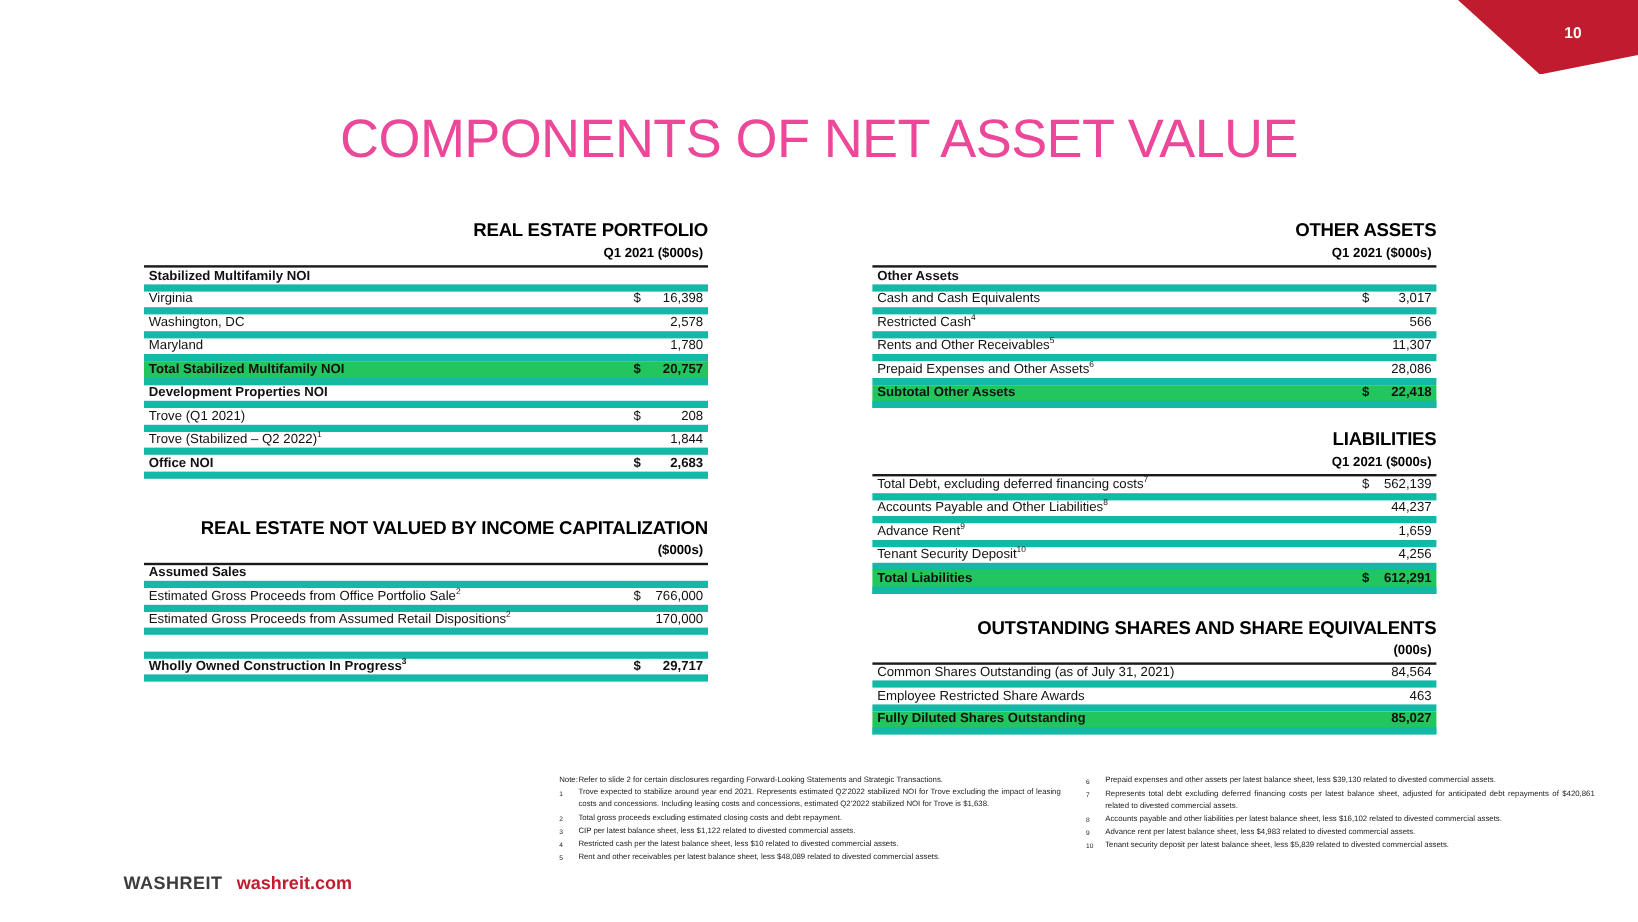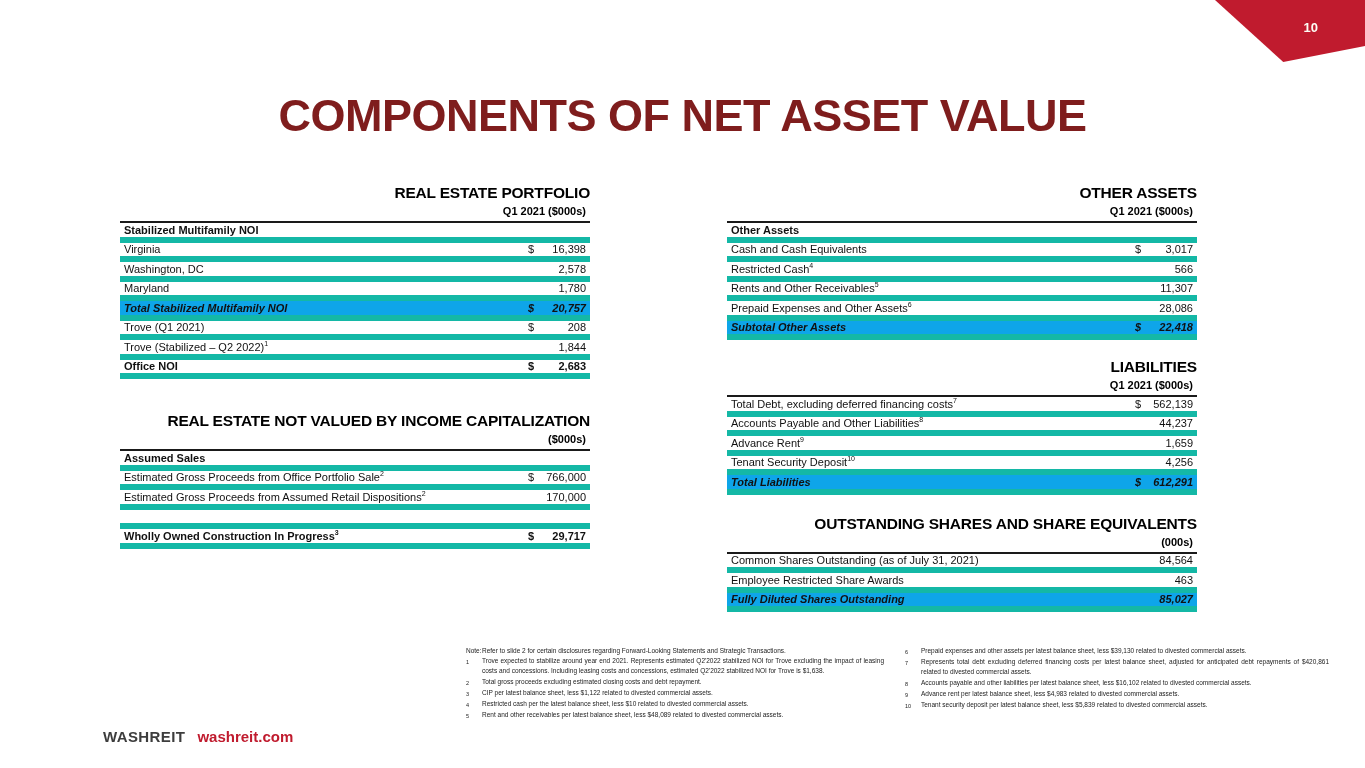--- a/index.html
+++ b/index.html
@@ -7,37 +7,37 @@
   body { font-family:"Liberation Sans","DejaVu Sans",sans-serif; background:#ffffff; }
 
   .slide { position:relative; width:1365px; height:768px; background:#ffffff; overflow:hidden; color:#111; }
 
   
   .corner { position:absolute; top:0; right:0; width:150px; height:62px;
             clip-path:polygon(0 0, 100% 0, 100% 74%, 45.5% 100%); background:#c01b2e; }
   .page-num { position:absolute; top:20px; right:47px; color:#fdfdf5; font-weight:bold; font-size:13px; }
 
   .title { position:absolute; top:90px; left:0; width:100%; text-align:center;
-           font-size:45px; font-weight:700; letter-spacing:-0.5px; color:#7f1d1d; white-space:nowrap; }
+           font-size:45px; font-weight:400; letter-spacing:-0.5px; color:#ec4899; white-space:nowrap; }
 
   .col { position:absolute; width:470px; }
   .col-left  { left:120px; top:184px; }
   .col-right { left:727px; top:184px; }
 
   .tbl-heading { font-size:15.5px; font-weight:bold; letter-spacing:-0.2px; color:#000;
                  white-space:nowrap; line-height:18px; margin-bottom:1px;text-align:right; }
   .unit-row { font-size:11px; font-weight:bold; text-align:right; color:#000;
               padding:2px 4px 3px 0; border-bottom:2px solid #1a1a1a; line-height:13px; }
 
   .trow { display:flex; align-items:center; height:19.5px; border-bottom:6px solid #14b8a6; font-size:11px; color:#111; }
   .trow .tlabel { flex:1; padding-left:4px; white-space:nowrap; }
   .trow .tvalue { width:62px; flex-shrink:0; display:flex; align-items:center; padding-right:4px; }
   .trow .tvalue .num { margin-left:auto; }
   .trow.section .tlabel { font-weight:bold; }
-  .trow.total { background:#0ea5e9; font-weight:bold;font-style:italic; }
+  .trow.total { background:#22c55e; font-weight:bold; }
   .trow.bold { font-weight:bold; }
   .tlabel sup { font-size:7px; vertical-align:top; position:relative; top:-1px; }
 
   .mt-a { margin-top:33px; }
   .mt-b { margin-top:18px; }
   .mt-c { margin-top:20px; }
 
   .notes { position:absolute; font-size:6.5px; line-height:10.2px; color:#222; }
   .notes-left  { left:466px; top:646px; width:418px; }
   .notes-right { left:905px; top:646px; width:424px; }
@@ -88,20 +88,24 @@
               <span class="num">1,780</span>
             </span>
           </div>
           <div class="trow total">
             <span class="tlabel">Total Stabilized Multifamily NOI</span>
             <span class="tvalue">
               <span class="dollar">$</span>
               <span class="num">20,757</span>
             </span>
           </div>
+          <div class="trow section">
+            <span class="tlabel">Development Properties NOI</span>
+            <span class="tvalue"></span>
+          </div>
           <div class="trow">
             <span class="tlabel">Trove (Q1 2021)</span>
             <span class="tvalue">
               <span class="dollar">$</span>
               <span class="num">208</span>
             </span>
           </div>
           <div class="trow">
             <span class="tlabel">Trove (Stabilized – Q2 2022)<sup>1</sup></span>
             <span class="tvalue">

